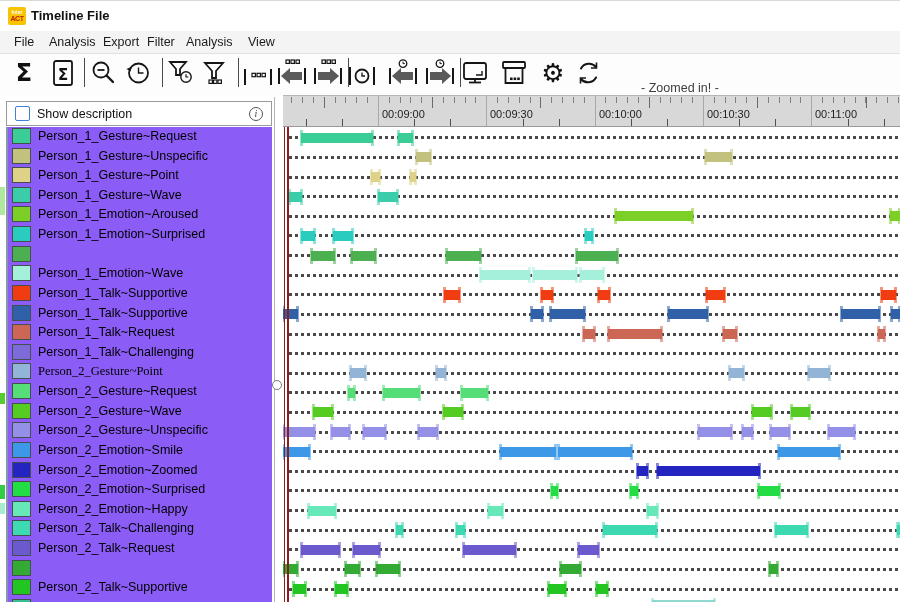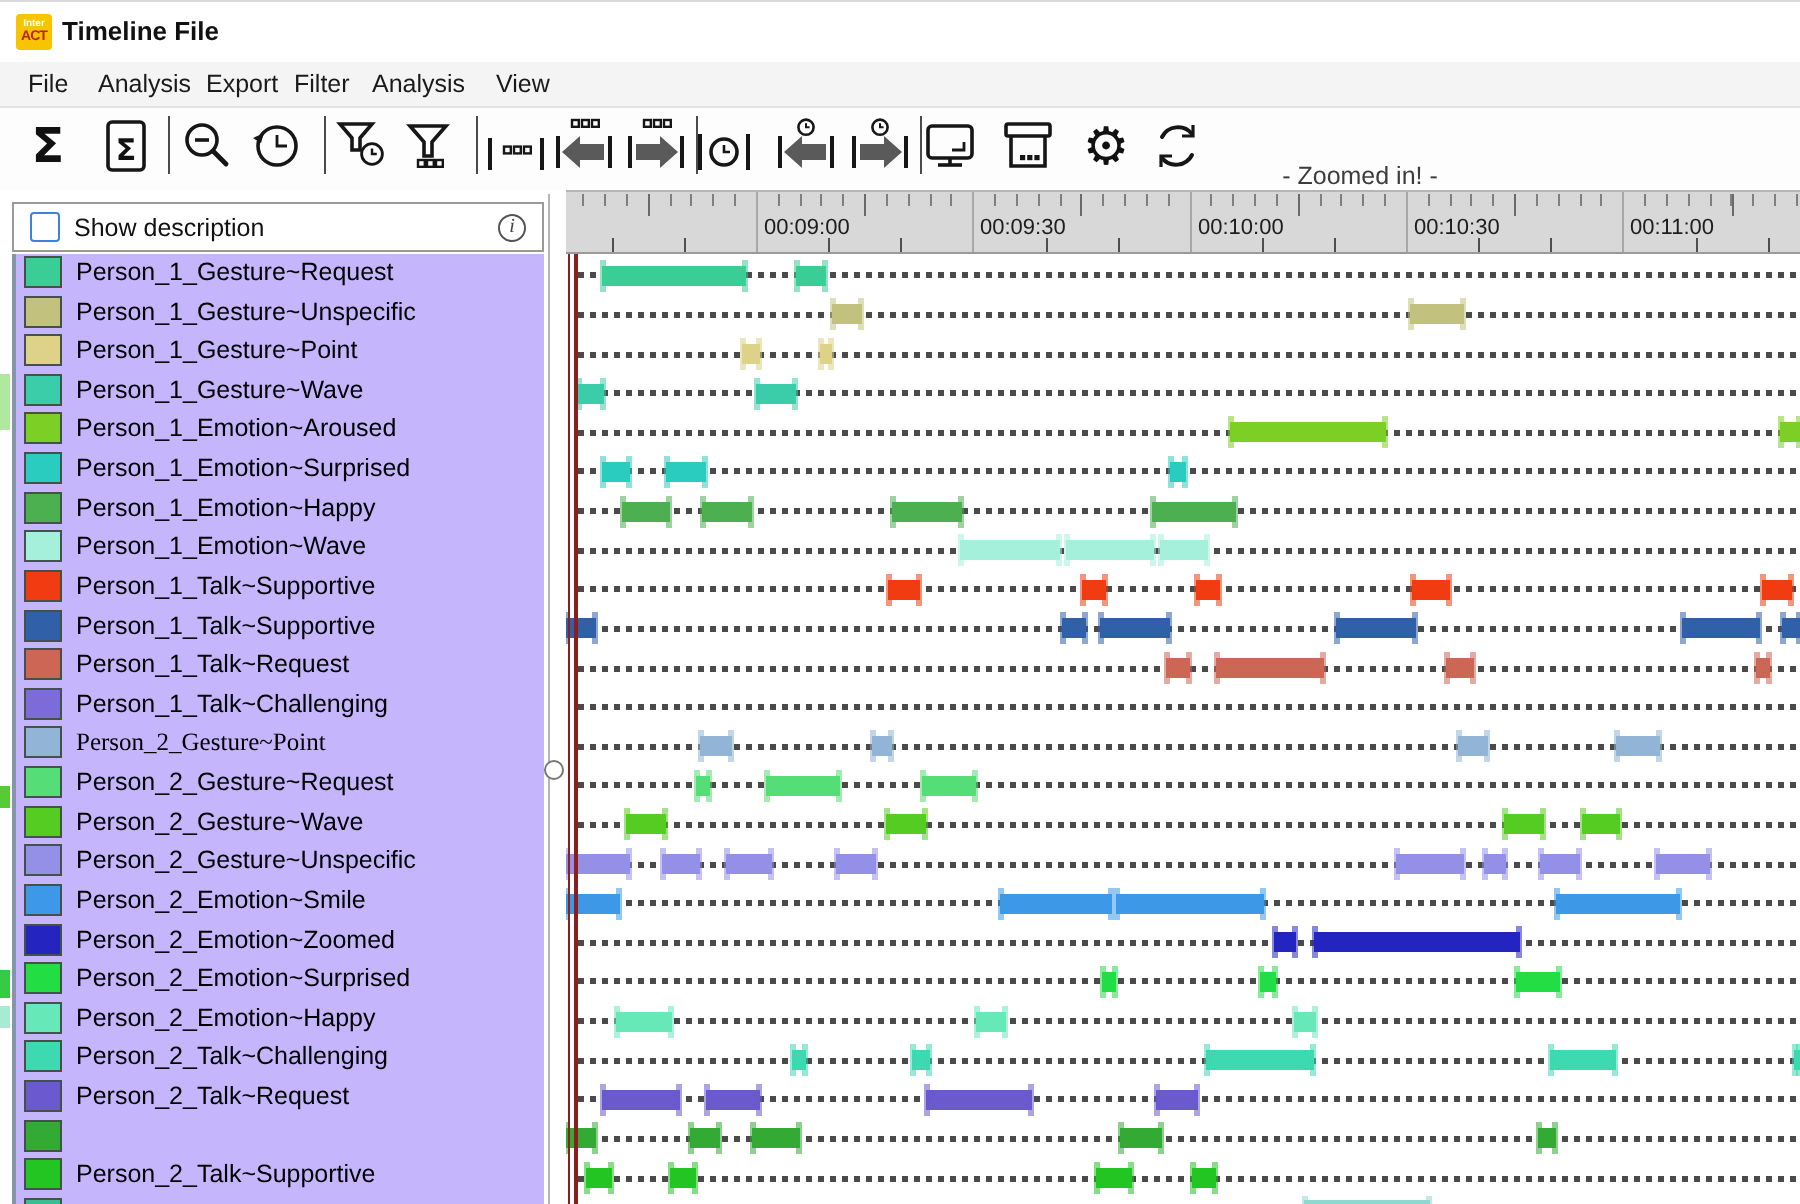--- a/index.html
+++ b/index.html
@@ -19,21 +19,21 @@
   #toolbar{position:absolute;left:0;top:53px;width:900px;height:41px;background:#fdfdfd;}
   .tb-btn{position:absolute;top:2px;width:34px;height:34px;display:flex;align-items:center;justify-content:center;}
   .tb-sep{position:absolute;top:4px;width:1px;height:29px;background:#4a4a4a;}
   #zoom-status{position:absolute;top:80px;left:560px;width:240px;text-align:center;font-size:12.5px;color:#3c3c3c;}
   
   #desc-box{position:absolute;left:6px;top:100px;width:266px;height:25px;background:#fff;border:1px solid #9a9a9a;box-sizing:border-box;}
   #desc-check{position:absolute;left:8px;top:4px;width:15px;height:15px;background:#fff;border:1.5px solid #3c82d8;border-radius:2px;box-sizing:border-box;}
   #desc-label{position:absolute;left:30px;top:0;height:24px;line-height:24px;font-size:12.5px;color:#111;}
   #desc-info{position:absolute;right:8px;top:5px;width:14px;height:14px;border:1.4px solid #555;border-radius:50%;box-sizing:border-box;
              font-family:"Liberation Serif",serif;font-size:10px;color:#444;text-align:center;line-height:11px;font-style:italic;}
-  #tracklist{position:absolute;left:6px;top:126px;width:266px;height:476px;background:#c4b5fd;border-left:2px solid #8595aa;box-sizing:border-box;overflow:hidden;}
+  #tracklist{position:absolute;left:6px;top:126px;width:266px;height:476px;background:#8b5cf6;border-left:2px solid #8595aa;box-sizing:border-box;overflow:hidden;}
   .track-row{position:absolute;left:0;width:264px;height:19.62px;}
   .swatch{position:absolute;left:4px;top:1px;width:19px;height:16px;border:1px solid #44504a;box-sizing:border-box;}
   .track-label{position:absolute;left:30px;top:0;height:19.62px;line-height:19.62px;font-size:12.5px;color:#000;white-space:nowrap;}
   
   #splitter-line{position:absolute;left:274px;top:96px;width:1px;height:506px;background:#b5b5b5;}
   #splitter-handle{position:absolute;left:272px;top:379px;width:10px;height:10px;border-radius:50%;background:#fff;border:1.2px solid #777;box-sizing:border-box;}
   
   #ruler{position:absolute;left:283px;top:94px;width:617px;height:32px;background:#d8d8d8;border-top:1px solid #b5b5b5;border-bottom:1px solid #9a9a9a;box-sizing:border-box;overflow:hidden;}
   .tick{position:absolute;width:1px;background:#808080;}
   .tick.minor{top:1px;height:6px;}
@@ -232,21 +232,20 @@
       <div class="track-row" style="top: 78.48px;">
         <div class="swatch" style="background: rgb(124, 207, 37);"></div>
         <div class="track-label">Person_1_Emotion~Aroused</div>
       </div>
       <div class="track-row" style="top: 98.1px;">
         <div class="swatch" style="background: rgb(43, 204, 192);"></div>
         <div class="track-label">Person_1_Emotion~Surprised</div>
       </div>
       <div class="track-row" style="top: 117.72px;">
         <div class="swatch" style="background: rgb(76, 175, 80);"></div>
-        <div class="track-label">Person_1_Emotion~Happy</div>
       </div>
       <div class="track-row" style="top: 137.34px;">
         <div class="swatch" style="background: rgb(164, 240, 218);"></div>
         <div class="track-label">Person_1_Emotion~Wave</div>
       </div>
       <div class="track-row" style="top: 156.96px;">
         <div class="swatch" style="background: rgb(240, 60, 16);"></div>
         <div class="track-label">Person_1_Talk~Supportive</div>
       </div>
       <div class="track-row" style="top: 176.58px;">

